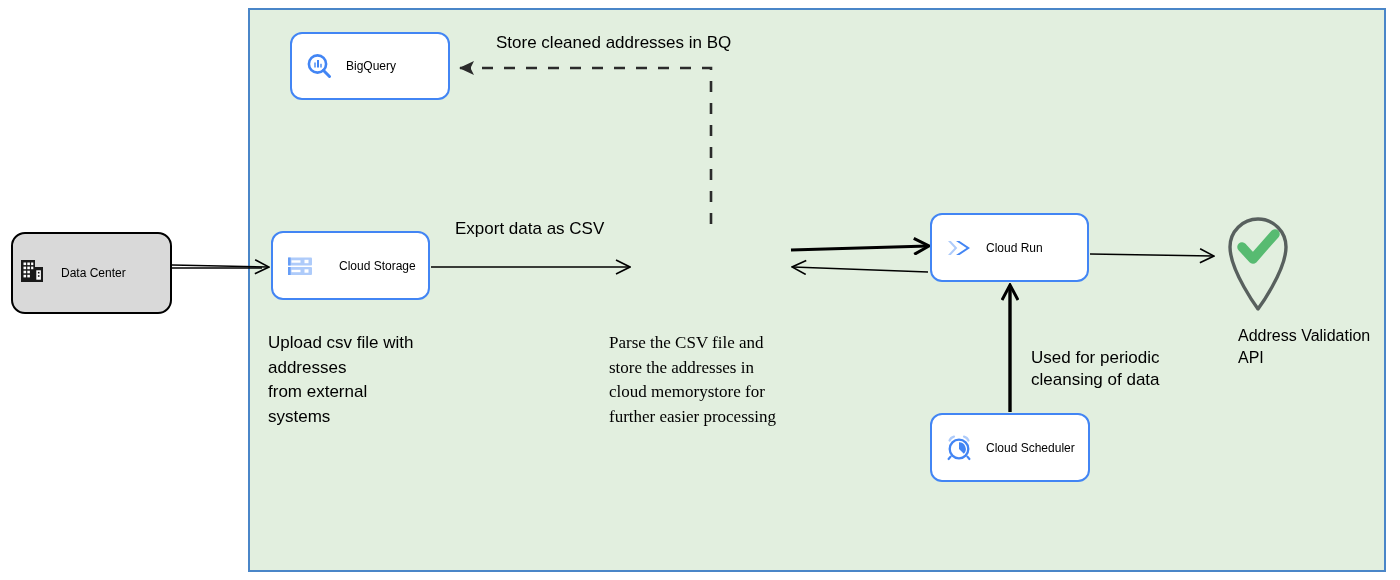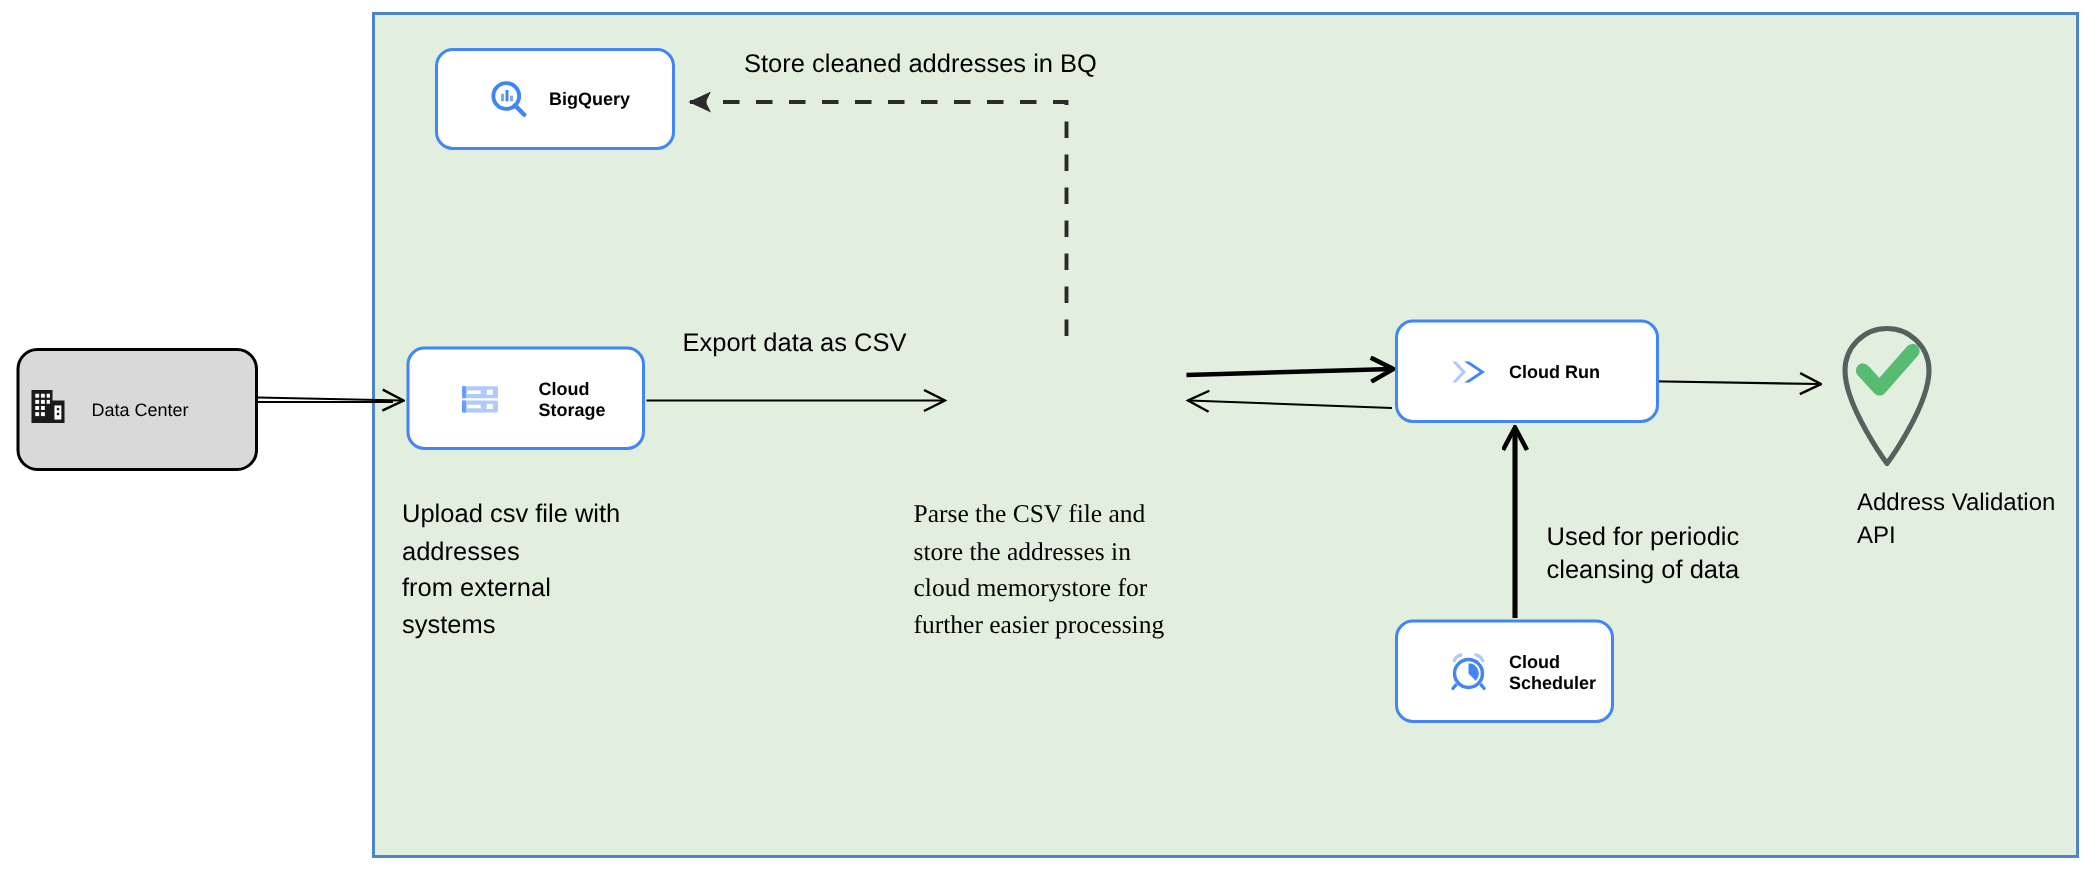--- a/index.html
+++ b/index.html
@@ -31,42 +31,41 @@
   }
 
   
   .node {
     position: absolute;
     background: #ffffff;
     border: 2px solid #4285f4;
     border-radius: 12px;
     display: flex;
     align-items: center;
-    padding-left: 32px;
+    padding-left: 12px;
     gap: 12px;
-    font-weight: bold;
   }
   .node .node-label {
     font-size: 12px;
     line-height: 14px;
     color: #000;
     white-space: pre-line;
   }
   .node .icon-slot {
     width: 30px; height: 30px;
     flex: 0 0 30px;
     display: flex; align-items: center; justify-content: center;
   }
 
   
   #node-bigquery     { left: 290px; top: 32px;  width: 160px; height: 68px; }
   #node-cloudstorage { left: 271px; top: 231px; width: 159px; height: 69px; gap: 24px; }
   #node-memorystore  { left: 631px; top: 228px; width: 159px; height: 70px; }
-  #node-cloudrun     { left: 930px; top: 213px; width: 176px; height: 69px; }
-  #node-scheduler    { left: 930px; top: 413px; width: 146px; height: 69px; }
+  #node-cloudrun     { left: 930px; top: 213px; width: 159px; height: 69px; }
+  #node-scheduler    { left: 930px; top: 413px; width: 160px; height: 69px; }
 
   #node-memorystore .node-label { line-height: 15px; }
 
   
   #node-datacenter {
     position: absolute;
     left: 11px; top: 232px;
     width: 161px; height: 82px;
     background: #d9d9d9;
     border: 2.5px solid #000000;

